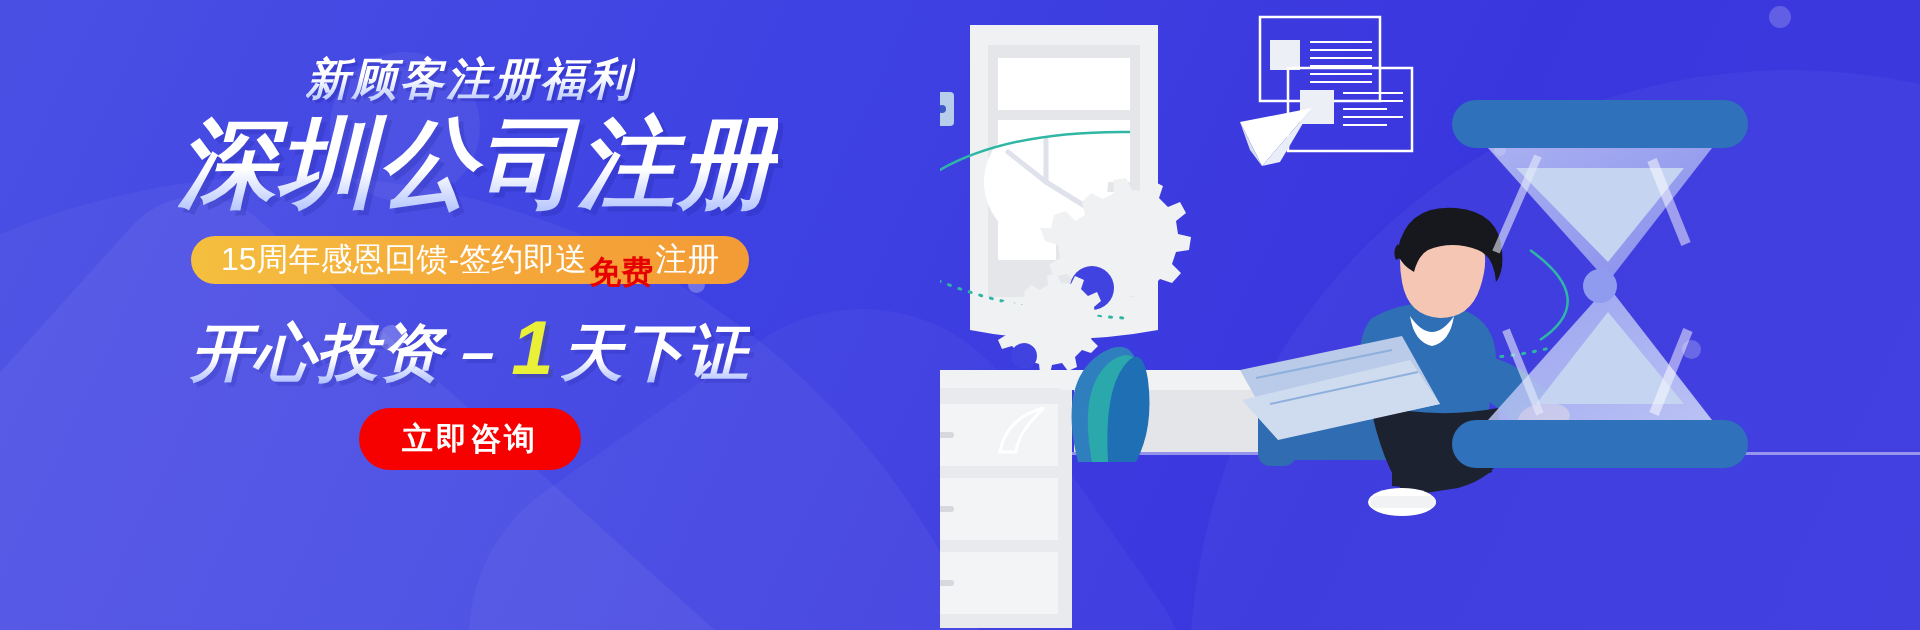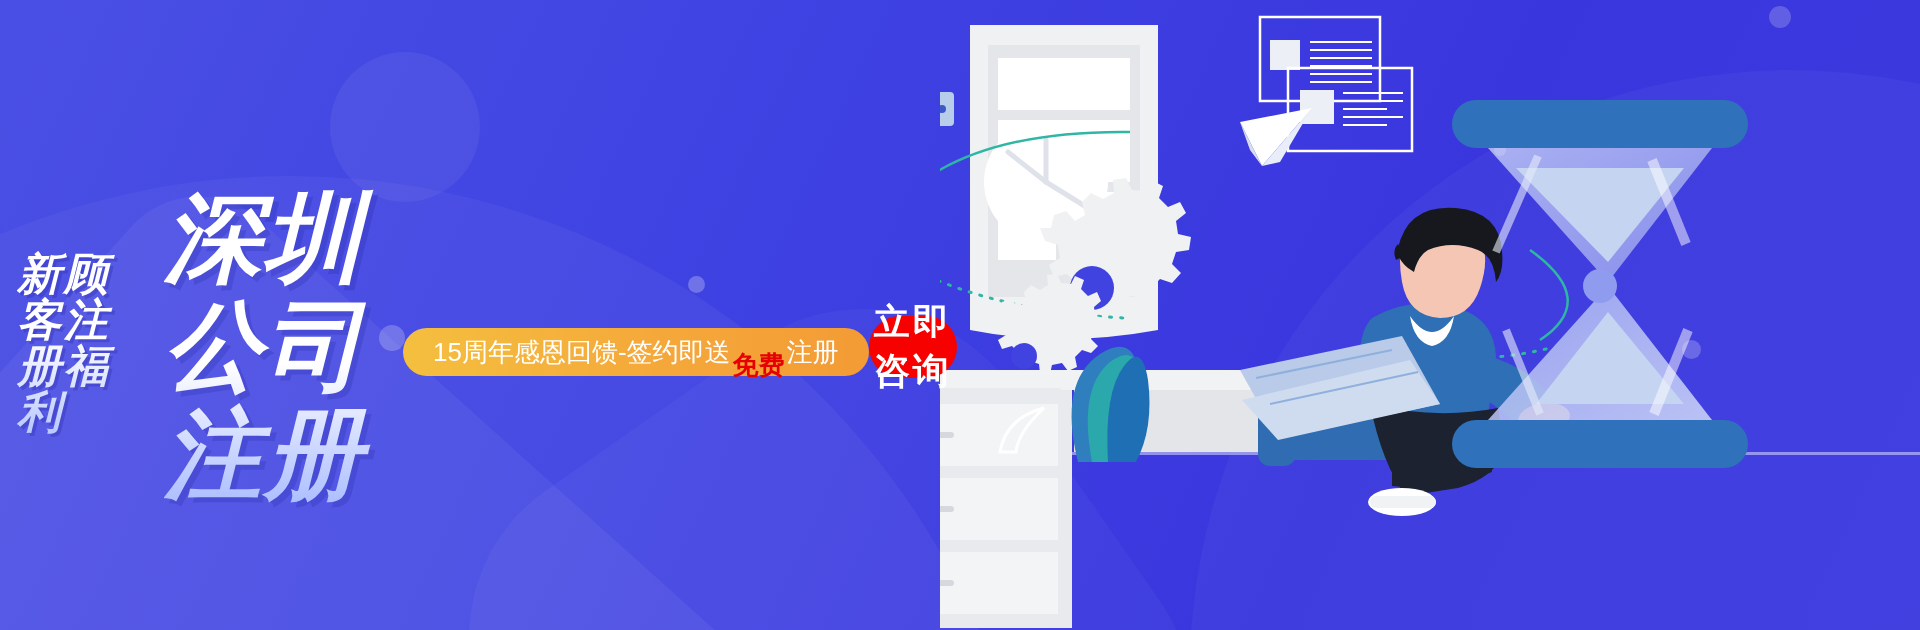--- a/index.html
+++ b/index.html
@@ -38,22 +38,22 @@
   }
   .dot { position:absolute; border-radius:50%; background:rgba(255,255,255,0.22); }
   .dot-a { width:26px; height:26px; left:379px; top:325px; }
   .dot-b { width:22px; height:22px; left:1769px; top:6px;  background:rgba(255,255,255,0.20); }
   .dot-d { width:19px; height:19px; left:1682px; top:340px; background:rgba(255,255,255,0.22); }
   .dot-e { width:17px; height:17px; left:688px; top:276px; background:rgba(255,255,255,0.26); }
   .dot-f { width:12px; height:12px; left:1494px; top:144px; background:rgba(255,255,255,0.30); }
 
   
   .copy {
-    position:absolute; left:17px; top:0; width:940px; height:630px;
-    display:flex; flex-direction:row; align-items:center;
+    position:absolute; left:0; top:0; width:940px; height:630px;
+    display:flex; flex-direction:column; align-items:center;
     padding-top:56px;
   }
 
   .eyebrow {
     font-size:44px; font-weight:bold; letter-spacing:3px;
     font-style:italic;
     background:linear-gradient(180deg,#ffffff 45%,#b9c8ff 100%);
     -webkit-background-clip:text; background-clip:text;
     color:transparent; -webkit-text-fill-color:transparent;
     text-shadow:none;
@@ -72,21 +72,21 @@
     filter:drop-shadow(5px 5px 0 rgba(26,28,150,0.20));
     margin-left:16px;
   }
 
   .badge {
     margin-top:18px;
     height:48px; padding:0 30px;
     display:flex; align-items:center; justify-content:center;
     border-radius:24px;
     background:linear-gradient(90deg,#f4bf3f 0%,#f5a83a 55%,#f39b35 100%);
-    font-size:26px; color:#ffffff; white-space:nowrap;
+    font-size:32px; color:#ffffff; white-space:nowrap;
   }
   .badge .hot { color:#e60000; font-weight:bold; padding:0 2px;margin-top:27px; }
 
   .subline {
     margin-top:24px;
     font-size:62px; font-weight:bold; font-style:italic;
     letter-spacing:1px;
     display:flex; align-items:baseline;
     line-height:1.05;
   }
@@ -96,26 +96,26 @@
     color:transparent; -webkit-text-fill-color:transparent;
     filter:drop-shadow(4px 4px 0 rgba(26,28,150,0.18));
   }
   .subline .one {
     color:#e9f037; -webkit-text-fill-color:#e9f037;
     font-size:76px; padding:0 6px;
     filter:drop-shadow(4px 4px 0 rgba(60,60,20,0.18));
   }
 
   .cta {
-    margin-top:8px;
+    margin-top:20px;
     width:222px; height:62px;
     border-radius:31px;
     background:#f60000;
     display:flex; align-items:center; justify-content:center;
-    color:#ffffff; font-size:36px; font-weight:bold; letter-spacing:3px;
+    color:#ffffff; font-size:31px; font-weight:bold; letter-spacing:3px;
     border:none; cursor:pointer;
     font-family:"Liberation Sans","DejaVu Sans",sans-serif;
   }
 
   
   .illu { position:absolute; right:0; top:0; width:980px; height:630px; }
   .illu svg { display:block; width:980px; height:630px; }
 </style>
 </head>
 <body>
@@ -300,18 +300,23 @@
     <div class="eyebrow">新顾客注册福利</div>
 
     <div class="headline">深圳公司注册</div>
 
     <div class="badge">
       <span>15周年感恩回馈-签约即送</span>
       <span class="hot">免费</span>
       <span>注册</span>
     </div>
 
+    <div class="subline">
+      <span class="w">开心投资－</span>
+      <span class="one">1</span>
+      <span class="w">天下证</span>
+    </div>
 
     <button class="cta">立即咨询</button>
 
   </div>
 
 </div>
 
 </body></html>

